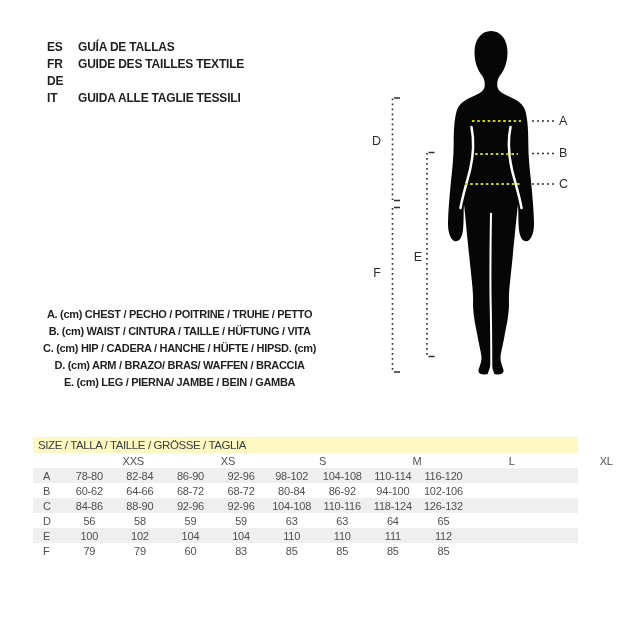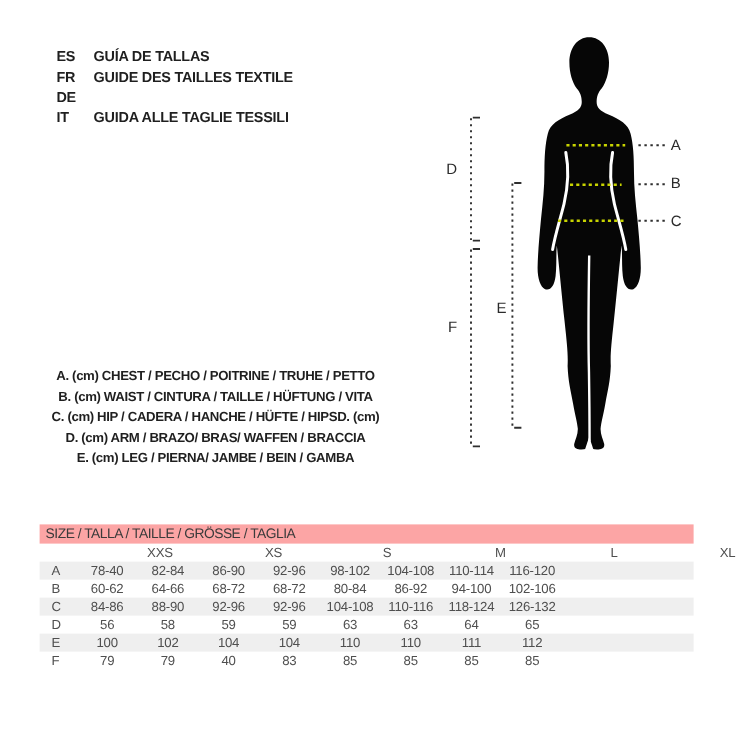--- a/index.html
+++ b/index.html
@@ -136,36 +136,36 @@
   <section class="measure-block">
       <div class="measure-line">A. (cm) CHEST / PECHO / POITRINE / TRUHE / PETTO</div>
       <div class="measure-line">B. (cm) WAIST / CINTURA / TAILLE / HÜFTUNG / VITA</div>
       <div class="measure-line">C. (cm) HIP / CADERA / HANCHE / HÜFTE / HIPSD. (cm)</div>
       <div class="measure-line">D. (cm) ARM / BRAZO/ BRAS/ WAFFEN / BRACCIA</div>
       <div class="measure-line">E. (cm) LEG / PIERNA/ JAMBE / BEIN / GAMBA</div>
     </section>
 
 
   <section class="size-table">
-    <div class="table-title-bar" style="background-color: #fca5a5;">SIZE / TALLA / TAILLE / GRÖSSE / TAGLIA</div>
+    <div class="table-title-bar" style="background-color: #fef9c3;">SIZE / TALLA / TAILLE / GRÖSSE / TAGLIA</div>
     <div class="trow colhead">
         <span class="tcell rowlabel"></span>
         <span class="tcell">XXS</span>
         <span class="tcell">XS</span>
         <span class="tcell">S</span>
         <span class="tcell">M</span>
         <span class="tcell">L</span>
         <span class="tcell">XL</span>
         <span class="tcell">XXL</span>
         <span class="tcell">XXXL</span>
       </div>
     <div id="table-body">
         <div class="trow stripe">
           <span class="tcell rowlabel">A</span>
-          <span class="tcell">78-40</span>
+          <span class="tcell">78-80</span>
           <span class="tcell">82-84</span>
           <span class="tcell">86-90</span>
           <span class="tcell">92-96</span>
           <span class="tcell">98-102</span>
           <span class="tcell">104-108</span>
           <span class="tcell">110-114</span>
           <span class="tcell">116-120</span>
         </div>
         <div class="trow">
           <span class="tcell rowlabel">B</span>
@@ -208,21 +208,21 @@
           <span class="tcell">104</span>
           <span class="tcell">110</span>
           <span class="tcell">110</span>
           <span class="tcell">111</span>
           <span class="tcell">112</span>
         </div>
         <div class="trow">
           <span class="tcell rowlabel">F</span>
           <span class="tcell">79</span>
           <span class="tcell">79</span>
-          <span class="tcell">40</span>
+          <span class="tcell">60</span>
           <span class="tcell">83</span>
           <span class="tcell">85</span>
           <span class="tcell">85</span>
           <span class="tcell">85</span>
           <span class="tcell">85</span>
         </div>
       </div>
   </section>
 
 </div>

